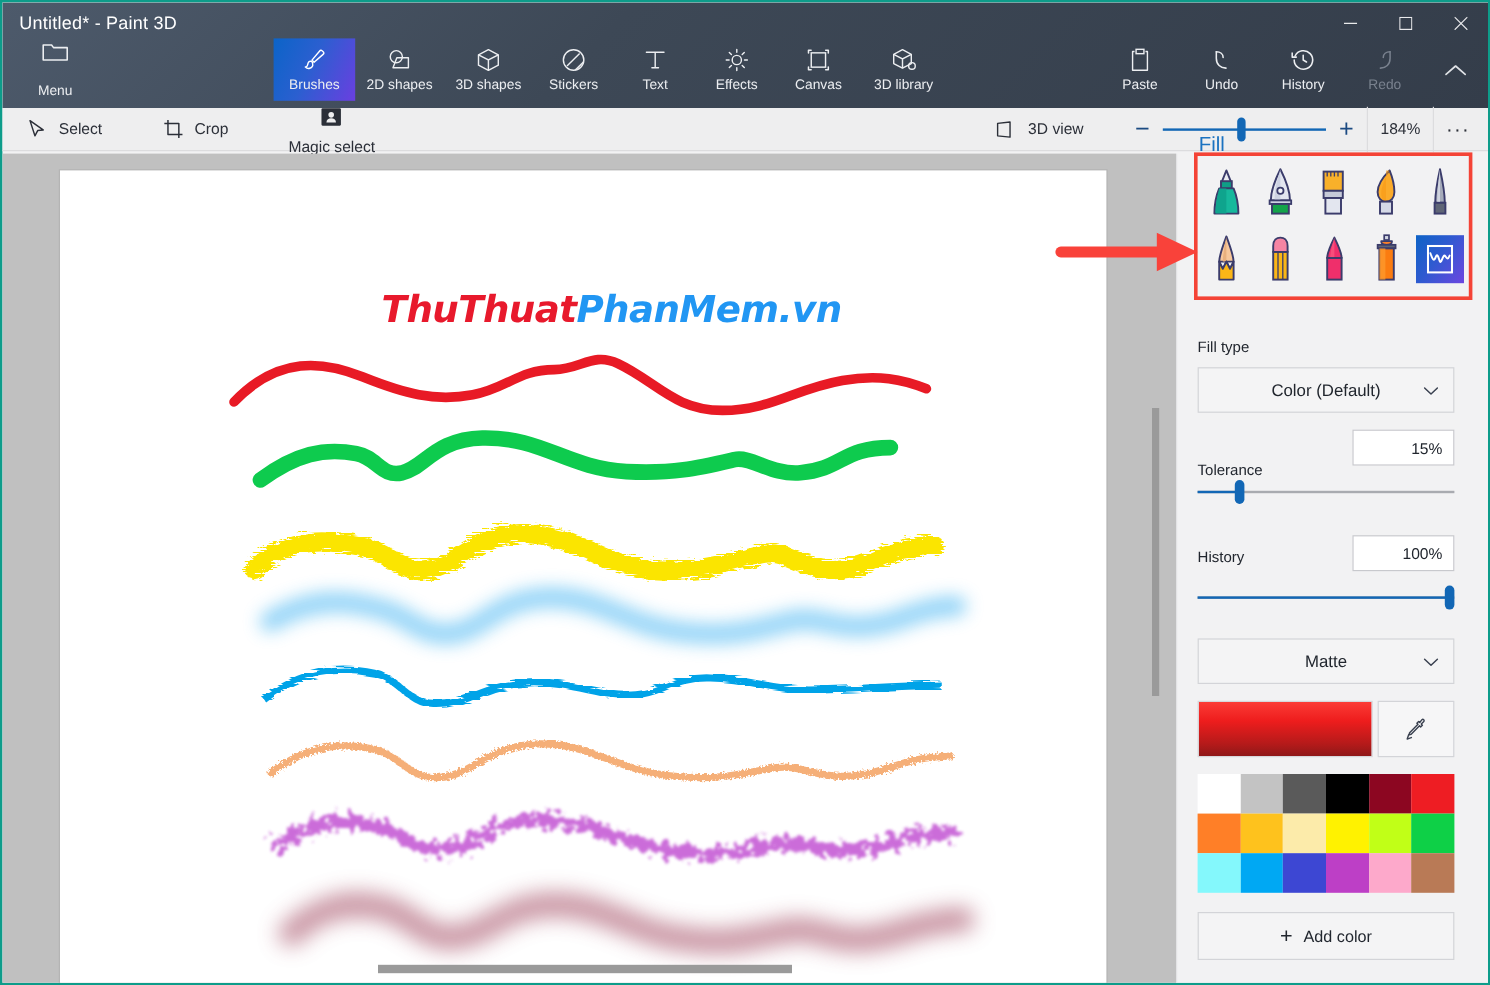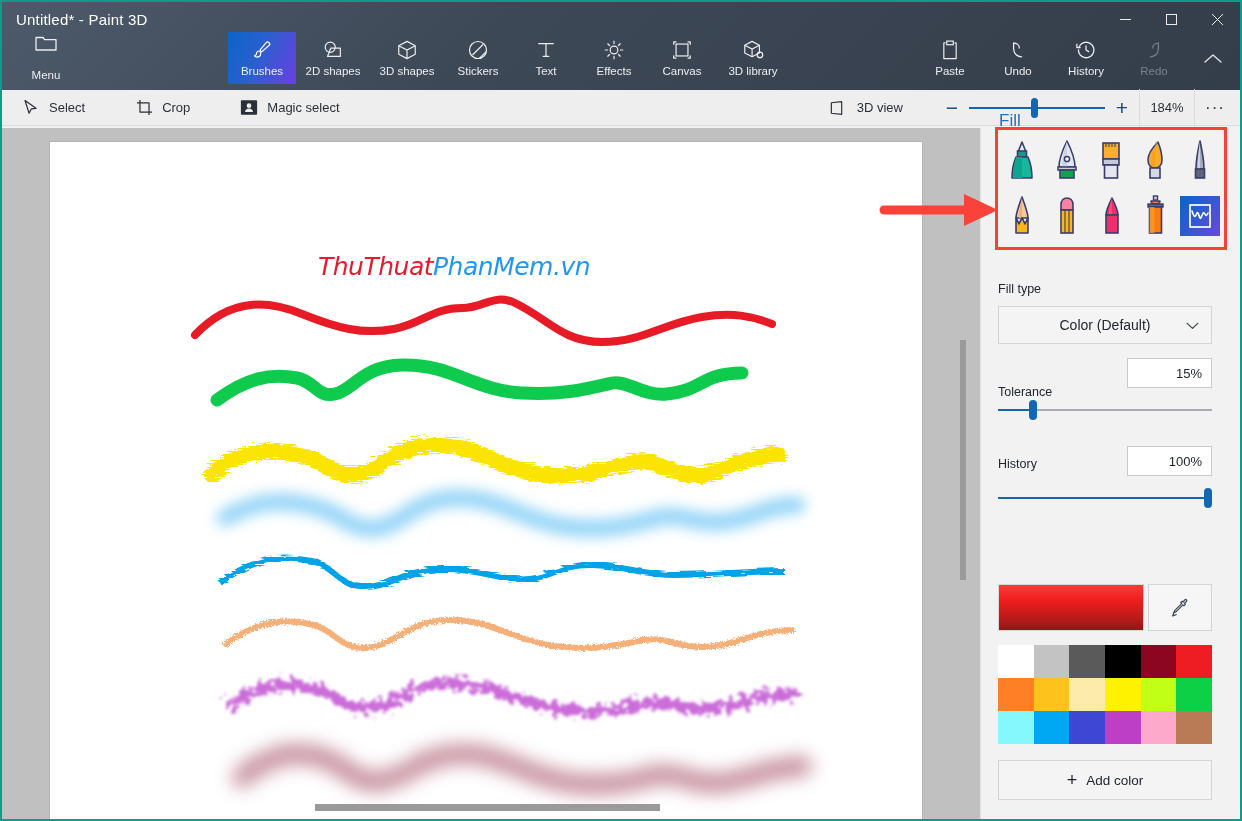--- a/index.html
+++ b/index.html
@@ -108,23 +108,23 @@
   }
   .vscroll {
     position: absolute; right: 14px; top: 212px; width: 6px; height: 240px;
     background: #9a9a9a; border-radius: 0;
   }
   .hscroll {
     position: absolute; left: 313px; bottom: 10px; width: 345px; height: 7px;
     background: #9a9a9a;
   }
   .watermark {
-    position: absolute; left: 316px; top: 124px;
+    position: absolute; left: 316px; top: 112px;
     font-family: "DejaVu Sans", sans-serif;
-    font-size: 25px; font-weight: normal; font-style: italic; letter-spacing: -0.5px;
+    font-size: 31px; font-weight: bold; font-style: italic; letter-spacing: -0.5px;
     z-index: 30; white-space: nowrap;
   }
   .wm-a { color: #e8192c; }
   .wm-b { color: #2196f3; }
   .strokes { position: absolute; left: 0; top: 0; width: 978px; height: 693px; }
   .arrow-overlay { position: absolute; left: 0; top: 0; width: 1242px; height: 821px; pointer-events: none; z-index: 40; }
 
   
   .panel {
     position: absolute; right: 0; top: 126px; width: 260px; height: 693px;
@@ -373,21 +373,21 @@
     </div>
     <div class="tb-btn" style="margin-left:22px;">
       <span class="tb-ico">
         <svg width="17" height="17" viewBox="0 0 18 18">
             <path d="M4.2 1v12.8H17" fill="none" stroke="#2b2f38" stroke-width="1.3" stroke-linejoin="round"></path>
             <path d="M1 4.2h12.8V17" fill="none" stroke="#2b2f38" stroke-width="1.3" stroke-linejoin="round"></path>
           </svg>
       </span>
       <span>Crop</span>
     </div>
-    <div class="tb-btn" style="margin-left:22px;">
+    <div class="tb-btn" style="margin-left:22px;flex-direction:column;">
       <span class="tb-ico">
         <svg width="18" height="17" viewBox="0 0 20 18">
             <rect x="1" y="1" width="18" height="16" rx="1" fill="#2b2f38"></rect>
             <circle cx="10" cy="7" r="2.6" fill="#eeeeef"></circle>
             <path d="M5.6 14c0-2.4 2-3.8 4.4-3.8S14.4 11.6 14.4 14z" fill="#eeeeef"></path>
           </svg>
       </span>
       <span>Magic select</span>
     </div>
 
@@ -597,20 +597,28 @@
     </div>
 
     <div class="sec-label" style="top:329px;">History</div>
     <div class="num-box" style="left:146px; top:318px;">100%</div>
     <div class="pslider" style="top:360px;">
       <div class="trk-off"></div>
       <div class="trk-on" id="op-on" style="width: 210px;"></div>
       <div class="thumb" id="op-thumb" style="left: 206px;"></div>
     </div>
 
+    <div class="combo" style="top:404px;">
+      <span>Matte</span>
+      <span class="cv-chevron">
+        <svg width="13" height="8" viewBox="0 0 14 9">
+            <path d="M1 1.5 7 7.2 13 1.5" fill="none" stroke="#3a4150" stroke-width="1.4" stroke-linecap="round" stroke-linejoin="round"></path>
+          </svg>
+      </span>
+    </div>
 
     <div class="color-current" style="top:456px;"></div>
     <div class="eyedropper" style="left:167px; top:456px;">
       <svg width="22" height="22" viewBox="0 0 24 24">
         <path d="M17.2 3.2c1.3-1.3 3 .4 1.7 1.7l-2.1 2.1 1 1-1.6 1.6-1-1-7.6 7.6-1.9.5.5-1.9 7.6-7.6-1-1L14.4 4.6l1 1z" fill="none" stroke="#3a4150" stroke-width="1.3" stroke-linejoin="round"></path>
         <path d="M5.5 16.3 4 20.6l4.3-1.5" fill="none" stroke="#3a4150" stroke-width="1.3" stroke-linejoin="round"></path>
       </svg>
     </div>
 
     <div class="swatches" style="top:517px;" id="swatch-grid">

